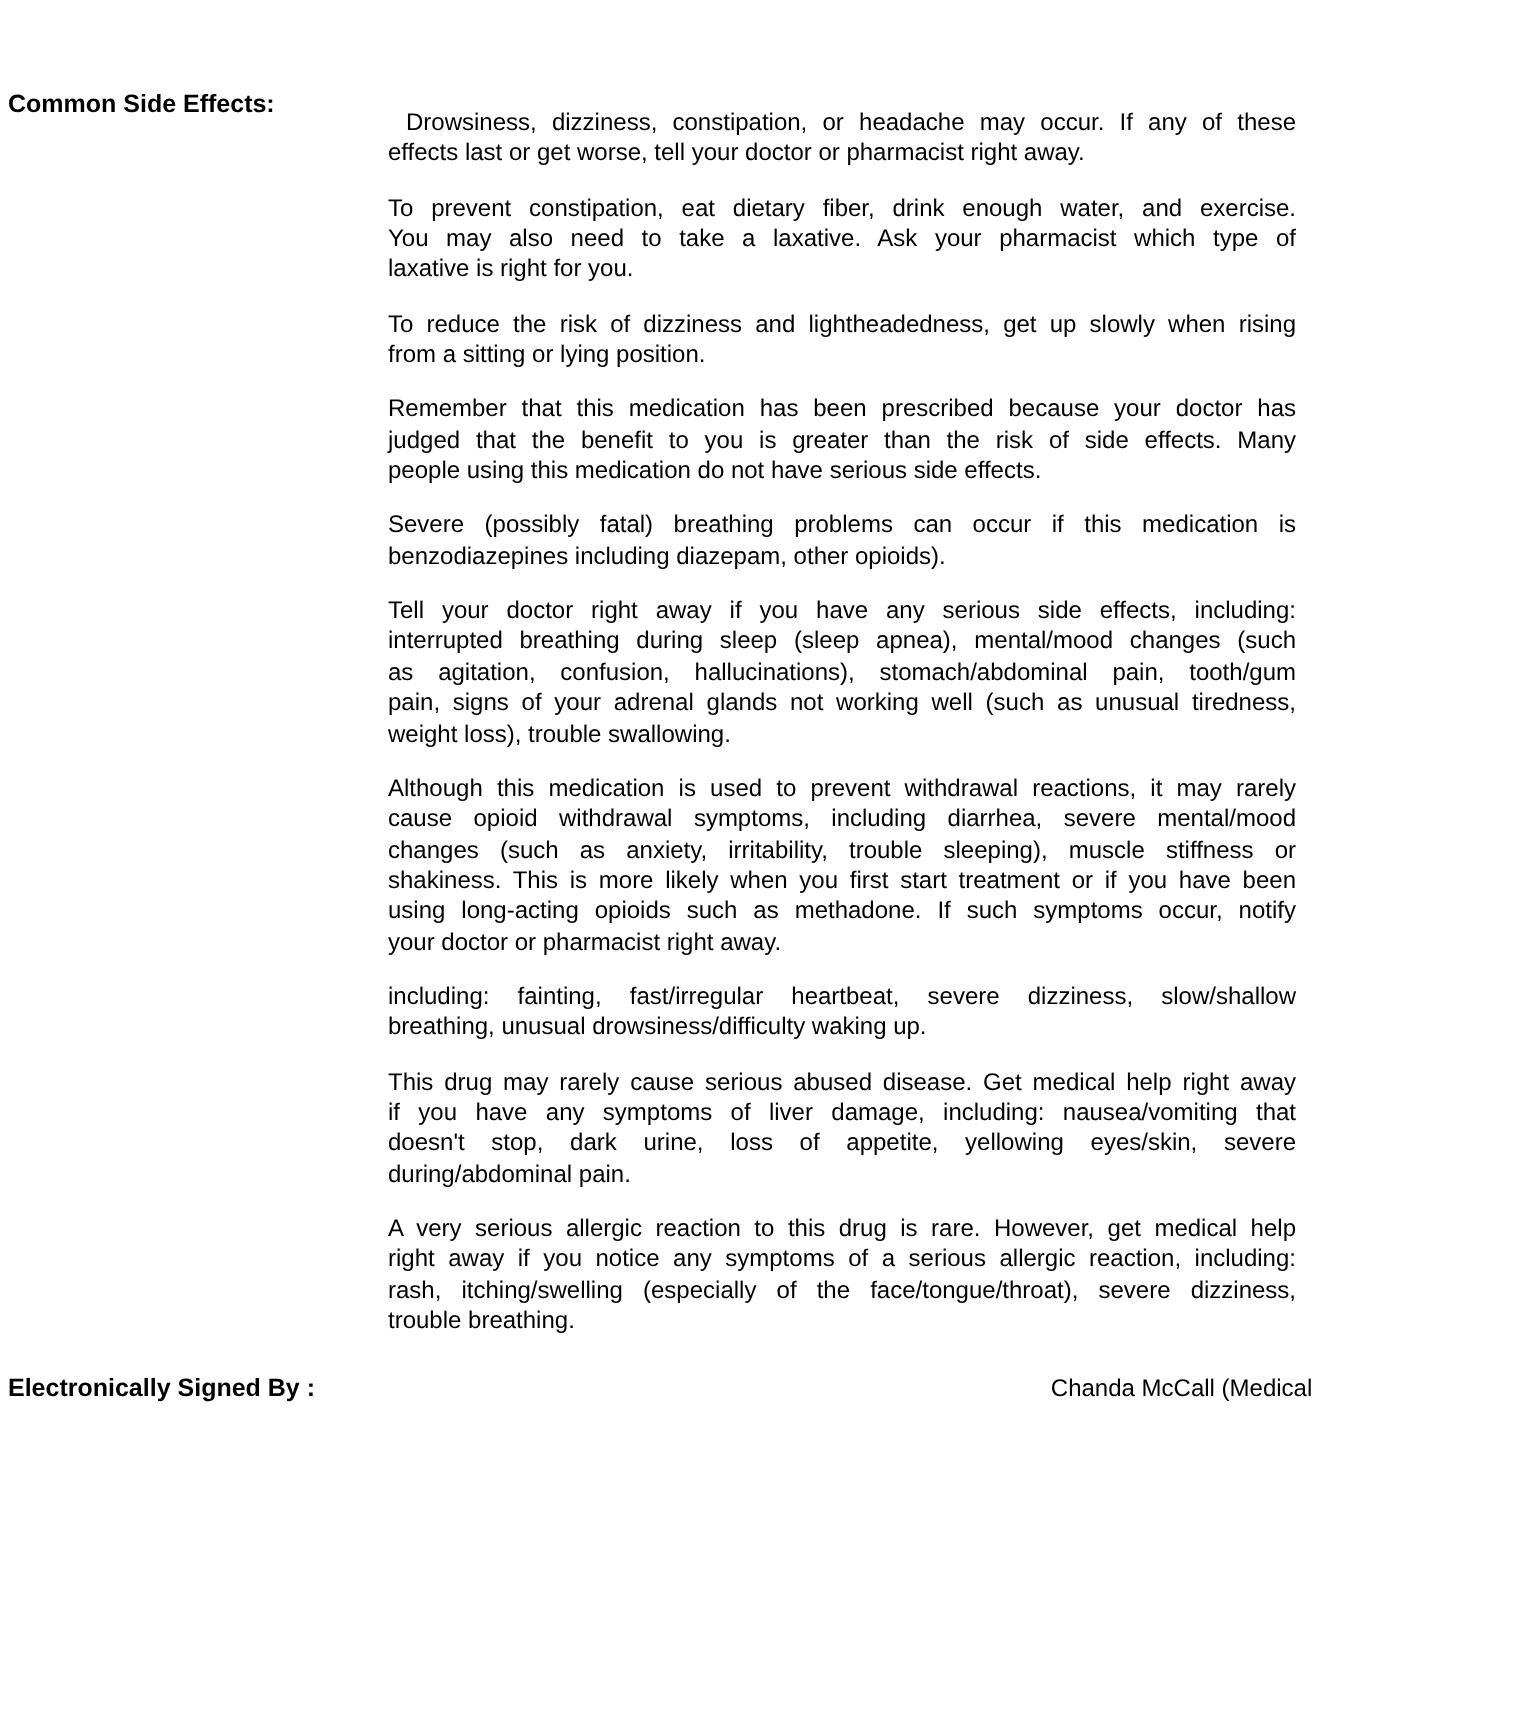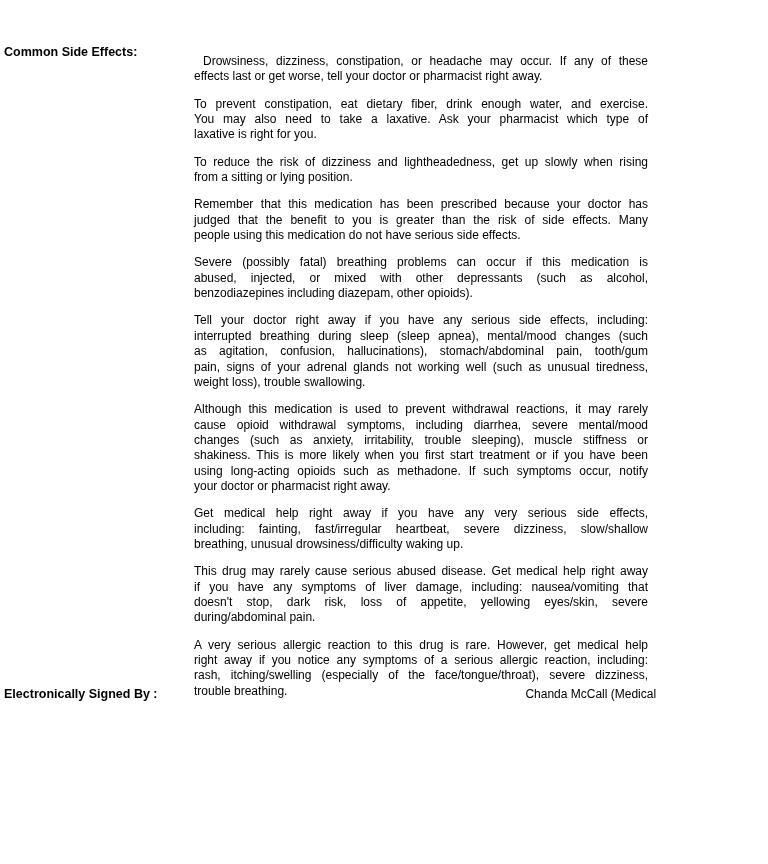--- a/index.html
+++ b/index.html
@@ -85,47 +85,45 @@
         <div class="line just">To reduce the risk of dizziness and lightheadedness, get up slowly when rising</div>
         <div class="line">from a sitting or lying position.</div>
       </div>
       <div class="para">
         <div class="line just">Remember that this medication has been prescribed because your doctor has</div>
         <div class="line just">judged that the benefit to you is greater than the risk of side effects. Many</div>
         <div class="line">people using this medication do not have serious side effects.</div>
       </div>
       <div class="para">
         <div class="line just">Severe (possibly fatal) breathing problems can occur if this medication is</div>
-        <div class="line just">abused, injected, or mixed with other depressants (such as alcohol,</div>
         <div class="line">benzodiazepines including diazepam, other opioids).</div>
       </div>
       <div class="para">
         <div class="line just">Tell your doctor right away if you have any serious side effects, including:</div>
         <div class="line just">interrupted breathing during sleep (sleep apnea), mental/mood changes (such</div>
         <div class="line just">as agitation, confusion, hallucinations), stomach/abdominal pain, tooth/gum</div>
         <div class="line just">pain, signs of your adrenal glands not working well (such as unusual tiredness,</div>
         <div class="line">weight loss), trouble swallowing.</div>
       </div>
       <div class="para">
         <div class="line just">Although this medication is used to prevent withdrawal reactions, it may rarely</div>
         <div class="line just">cause opioid withdrawal symptoms, including diarrhea, severe mental/mood</div>
         <div class="line just">changes (such as anxiety, irritability, trouble sleeping), muscle stiffness or</div>
         <div class="line just">shakiness. This is more likely when you first start treatment or if you have been</div>
         <div class="line just">using long-acting opioids such as methadone. If such symptoms occur, notify</div>
         <div class="line">your doctor or pharmacist right away.</div>
       </div>
       <div class="para">
-        <div class="line just">Get medical help right away if you have any very serious side effects,</div>
         <div class="line just">including: fainting, fast/irregular heartbeat, severe dizziness, slow/shallow</div>
         <div class="line">breathing, unusual drowsiness/difficulty waking up.</div>
       </div>
       <div class="para">
         <div class="line just">This drug may rarely cause serious abused disease. Get medical help right away</div>
         <div class="line just">if you have any symptoms of liver damage, including: nausea/vomiting that</div>
-        <div class="line just">doesn't stop, dark risk, loss of appetite, yellowing eyes/skin, severe</div>
+        <div class="line just">doesn't stop, dark urine, loss of appetite, yellowing eyes/skin, severe</div>
         <div class="line">during/abdominal pain.</div>
       </div>
       <div class="para">
         <div class="line just">A very serious allergic reaction to this drug is rare. However, get medical help</div>
         <div class="line just">right away if you notice any symptoms of a serious allergic reaction, including:</div>
         <div class="line just">rash, itching/swelling (especially of the face/tongue/throat), severe dizziness,</div>
         <div class="line">trouble breathing.</div>
       </div>
     </div>
 

